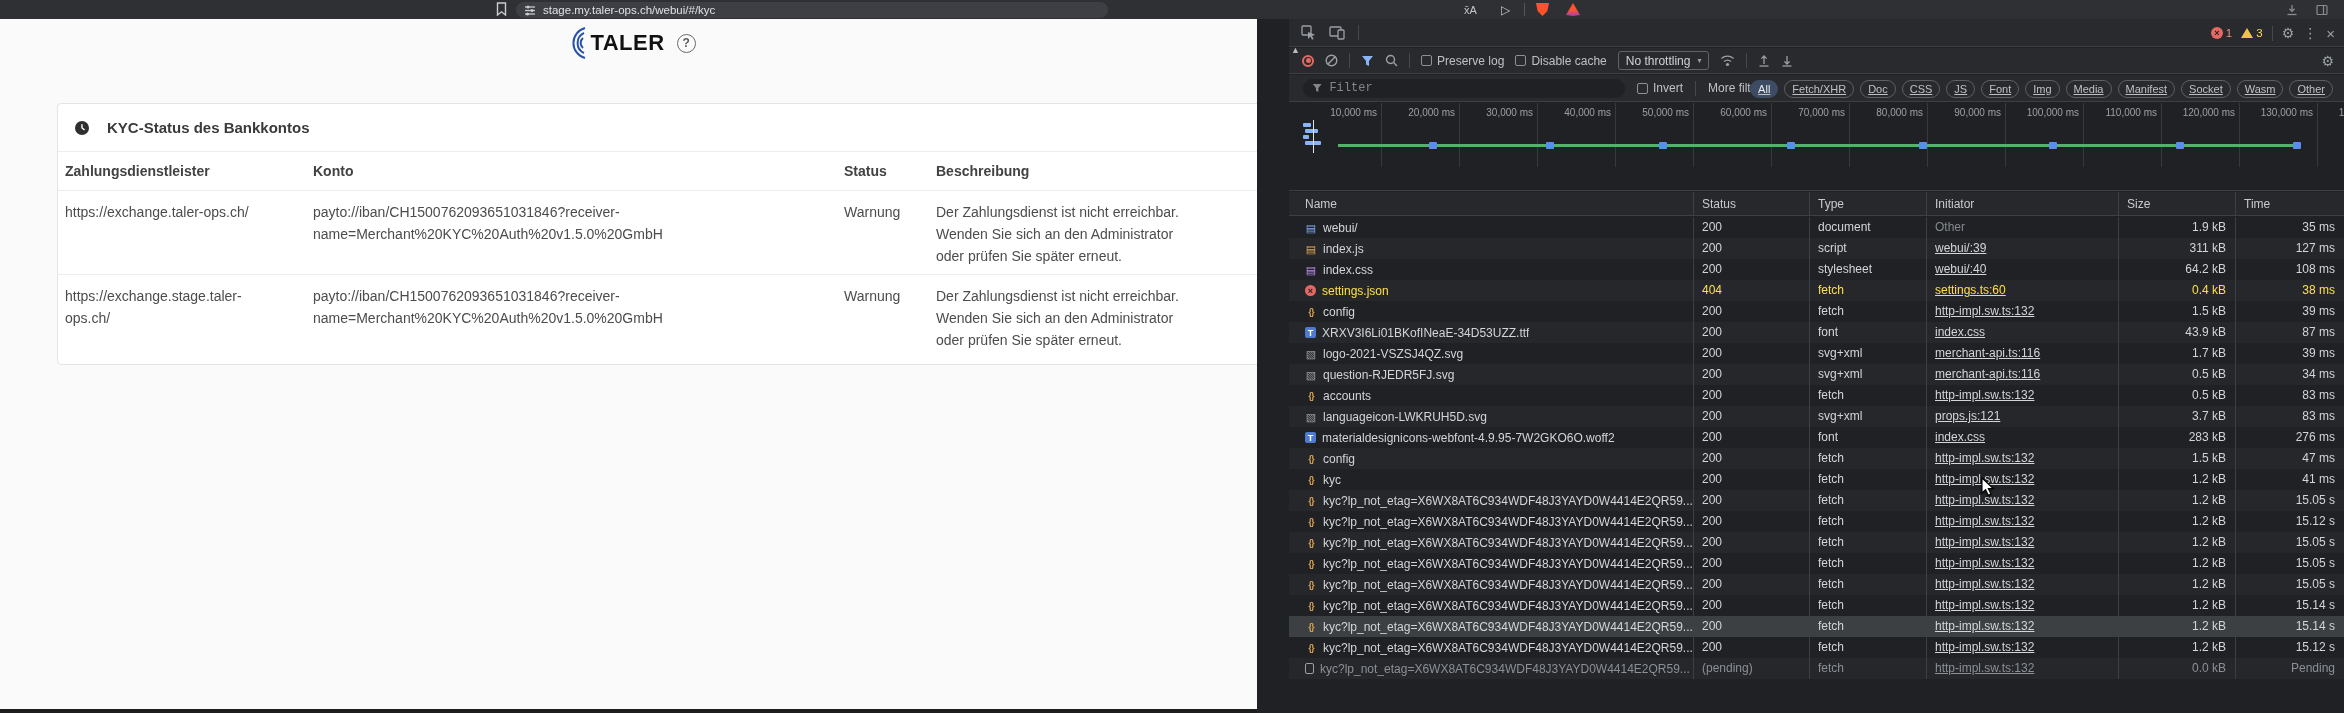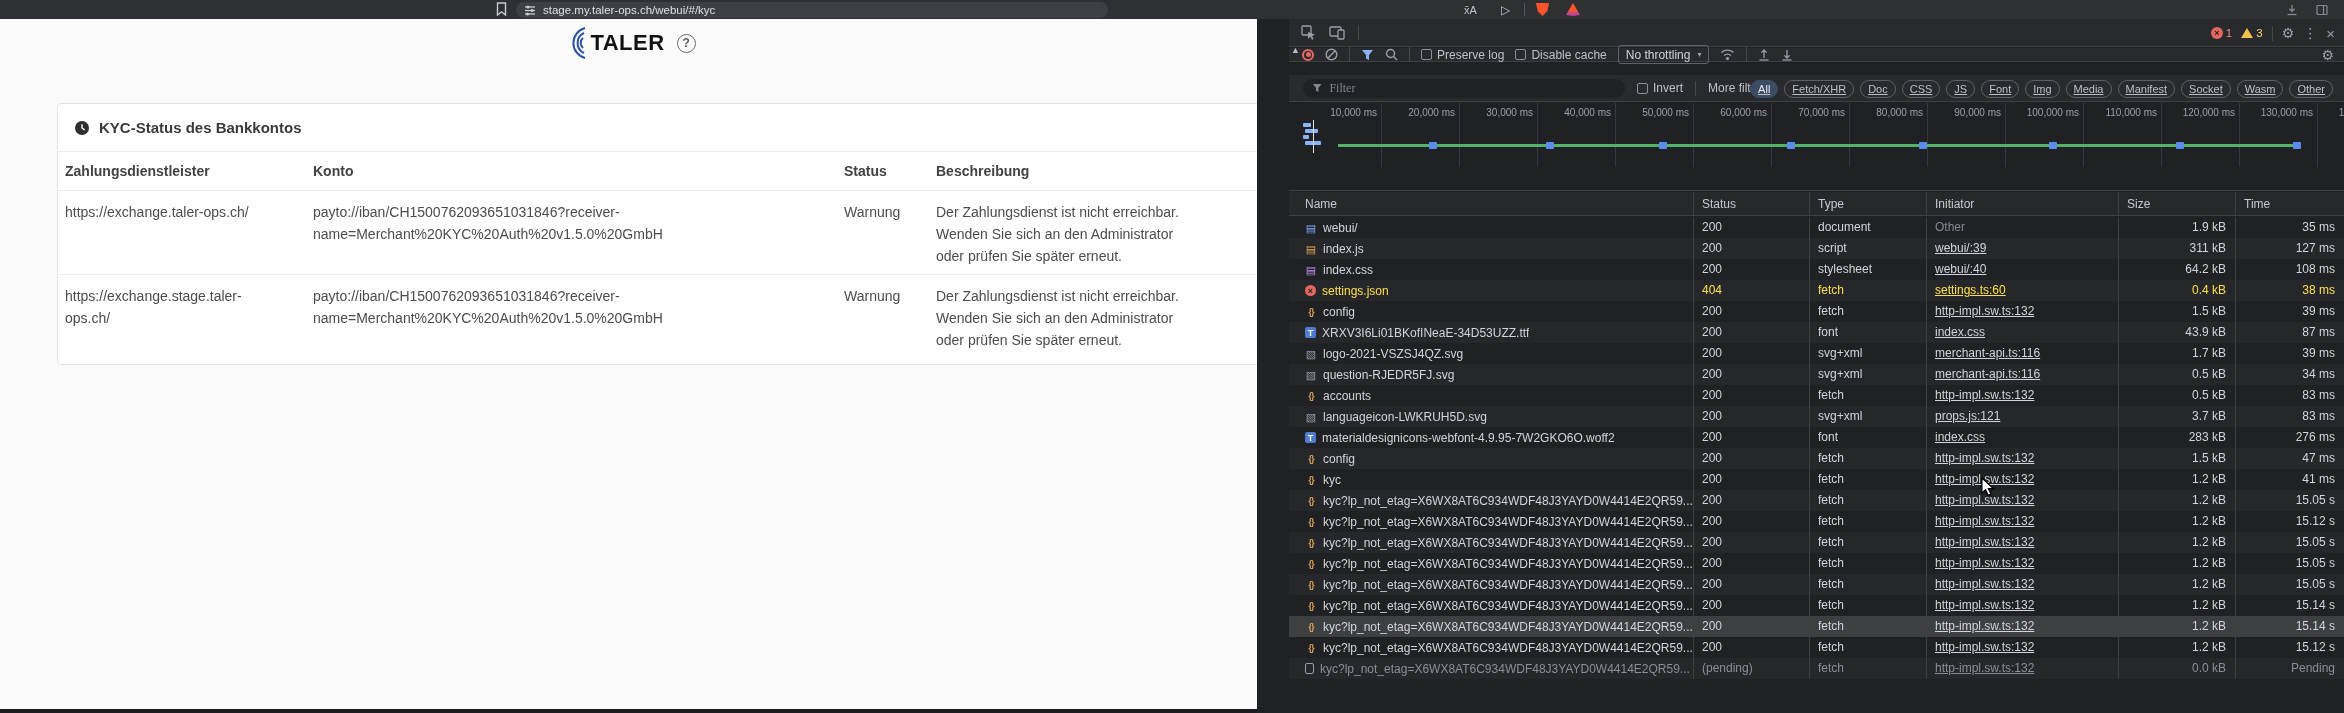--- a/index.html
+++ b/index.html
@@ -16,21 +16,21 @@
   .brave-shield { position:absolute; left:1536px; top:3px; width:13px; height:13px; background:#fb542b; clip-path:polygon(0 0,100% 0,88% 62%,50% 100%,12% 62%); }
   .brave-logo { position:absolute; left:1566px; top:3px; width:14px; height:13px; background:linear-gradient(180deg,#fb542b 55%,#a63db8 100%); clip-path:polygon(50% 0,100% 92%,50% 100%,0 92%); }
 
   
   .page { position:absolute; left:0; top:19px; width:1257px; height:694px; background:#fafafa; overflow:hidden; }
   .logo-row { position:absolute; top:7px; left:0; width:100%; display:flex; justify-content:center; align-items:center; }
   .logo-text { font-size:22px; font-weight:bold; color:#111; letter-spacing:.5px; margin-left:3px; }
   .help { width:19px; height:19px; border:1.6px solid #6a6a6a; border-radius:50%; font-size:12px; font-weight:bold; color:#5a5a5a; display:flex; align-items:center; justify-content:center; margin-left:12px; }
 
   .card { position:absolute; left:57px; top:84px; width:1210px; background:#fff; border:1px solid #e4e4e6; border-radius:4px; }
-  .card-title { height:48px; display:flex; align-items:center; gap:9px; padding:0 16px; border-bottom:1px solid #ededef; font-size:15px; font-weight:bold; color:#3a3a3a; }
+  .card-title { height:48px; display:flex; align-items:center; gap:17px; padding:0 16px; border-bottom:1px solid #ededef; font-size:15px; font-weight:bold; color:#3a3a3a; }
   .khead { display:grid; grid-template-columns:248px 531px 92px 280px; padding-left:7px; height:39px; align-items:center; border-bottom:1px solid #ededef; font-size:14px; font-weight:bold; color:#424242; }
   .krow { display:grid; grid-template-columns:248px 531px 92px 280px; padding:10px 0 7px 7px; font-size:14px; color:#4c4c4c; line-height:22px; }
   .krow + .krow { border-top:1px solid #ededef; }
   .kc { padding-right:14px; }
   #krows { padding-bottom:6px; }
   .page-bottom-strip { position:absolute; left:0; bottom:0; width:1289px; height:4px; background:#1d1d20; }
 
   
   .devtools { position:absolute; left:1289px; top:19px; width:1055px; height:694px; background:#202124; color:#bdc1c6; font-size:12px; overflow:hidden; }
 
@@ -43,33 +43,33 @@
   .dt-tb-right { position:absolute; right:9px; top:0; height:28px; display:flex; align-items:center; gap:9px; }
   .berr i,.bwarn i { font-style:normal; }
   .berr { display:flex; align-items:center; }
   .berr i { display:flex; width:12px; height:12px; border-radius:50%; background:#e46962; color:#202124; font-size:9px; font-weight:bold; align-items:center; justify-content:center; }
   .berr b { color:#f28b82; font-weight:normal; margin-left:3px; font-size:11.5px; }
   .bwarn { display:flex; align-items:center; }
   .bwarn i { width:0; height:0; border-left:6px solid transparent; border-right:6px solid transparent; border-bottom:10px solid #f0c14b; }
   .bwarn b { color:#fdd663; font-weight:normal; margin-left:3px; font-size:11.5px; }
   .gicon { color:#9aa0a6; font-size:14px; line-height:1; }
 
-  .dt-toolbar { position:absolute; top:29px; left:0; width:100%; height:14px; background:#292a2d; border-bottom:1px solid #3c4043; display:flex; align-items:center; gap:11px; padding-left:13px; }
+  .dt-toolbar { position:absolute; top:29px; left:0; width:100%; height:26px; background:#292a2d; border-bottom:1px solid #3c4043; display:flex; align-items:center; gap:11px; padding-left:13px; }
   .sep { width:1px; height:15px; background:#47484c; }
   .rec { width:12px; height:12px; border-radius:50%; border:2px solid #e46962; display:flex; align-items:center; justify-content:center; }
   .rec::after { content:''; width:5px; height:5px; border-radius:50%; background:#e46962; }
   .cb { display:flex; align-items:center; gap:5px; color:#bdc1c6; }
   .cbx { width:11px; height:11px; border:1.4px solid #8d9196; border-radius:2px; }
   .throttle-box { display:flex; align-items:center; gap:7px; border:1px solid #606367; border-radius:3px; height:19px; padding:4px 7px; color:#cfd3d8; }
   .caret { font-size:8px; color:#9aa0a6; }
   .tb-gear { position:absolute; right:10px; }
 
   .dt-filterbar { position:absolute; top:56px; left:0; width:100%; height:27px; background:#292a2d; border-bottom:1px solid #3c4043; display:flex; align-items:center; gap:12px; padding-left:14px; }
   .filter-pill { width:322px; height:19px; background:#202124; border-radius:10px; display:flex; align-items:center; padding:0 9px; gap:7px; }
-  .filter-pill input { background:transparent; border:none; outline:none; color:#e8eaed; font-size:12px; width:100%; font-family:Liberation Serif, serif; }
+  .filter-pill input { background:transparent; border:none; outline:none; color:#e8eaed; font-size:12px; width:100%; font-family:Liberation Mono, monospace; }
   .filter-pill input::placeholder { color:#80868b; }
   .chips { position:absolute; right:11px; top:0; height:27px; display:flex; align-items:center; gap:6px;text-decoration:underline; }
   .chip { height:18px; line-height:17px; padding:0 7px; border:1px solid #5c5f63; border-radius:10px; font-size:11px; color:#bdc1c6; white-space:nowrap; }
   .chip.sel { background:#3d4c63; border-color:#3d4c63; color:#e8eaed; }
 
   .dt-overview { position:absolute; top:84px; left:0; width:100%; height:88px; background:#202124; border-bottom:1px solid #3c4043; overflow:hidden; }
   .ov-grid { position:absolute; top:0; width:1px; height:64px; background:#36393d; }
   .ov-tick { position:absolute; top:4px; width:84px; text-align:right; font-size:10px; color:#9aa0a6; white-space:nowrap; }
   .ov-bar { position:absolute; height:4px; background:#8ab4f8; border-radius:1px; }
   .ov-vline { position:absolute; top:17px; height:33px; width:1px; background:#dfe1e5; }

